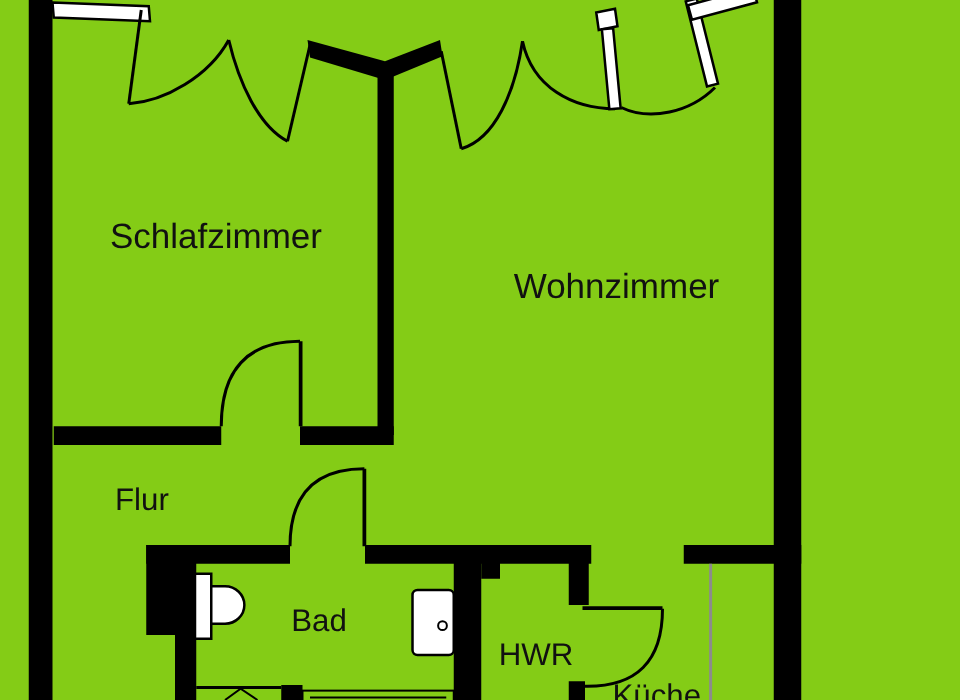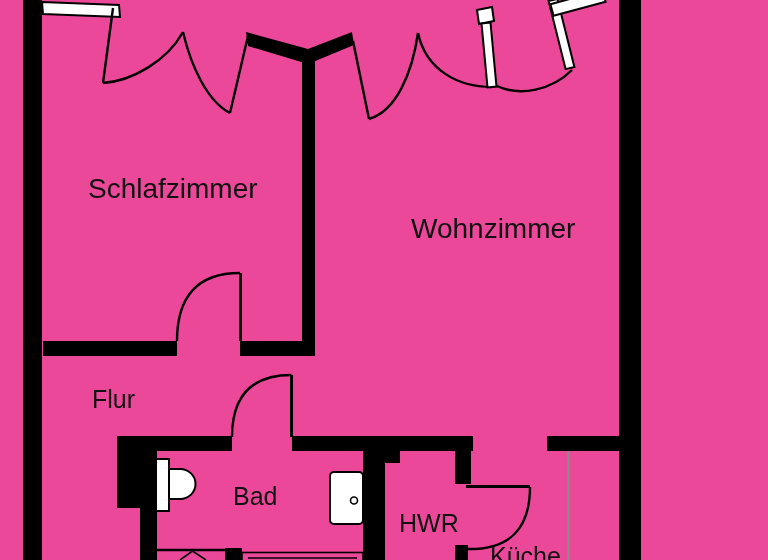--- a/index.html
+++ b/index.html
@@ -4,21 +4,21 @@
 <style>
   html, body {
     margin: 0;
     padding: 0;
     background: #ffffff;
   }
   .stage {
     position: relative;
     width: 768px;
     height: 560px;
-    background: #ec4899;
+    background: #84cc16;
     overflow: hidden;
     font-family: "Liberation Sans", sans-serif;
   }
   svg { display: block; }
   .wall { fill: #000000; stroke: none; }
   .door-line { stroke: #000000; stroke-width: 3; fill: none; stroke-linecap: butt; }
   .swing { stroke: #000000; stroke-width: 2.4; fill: none; }
   .win-line { stroke: #000000; stroke-width: 2.4; fill: none; }
   .win-pane { fill: #ffffff; stroke: #000000; stroke-width: 2; }
   .fixture { fill: #ffffff; stroke: #000000; stroke-width: 2; }

